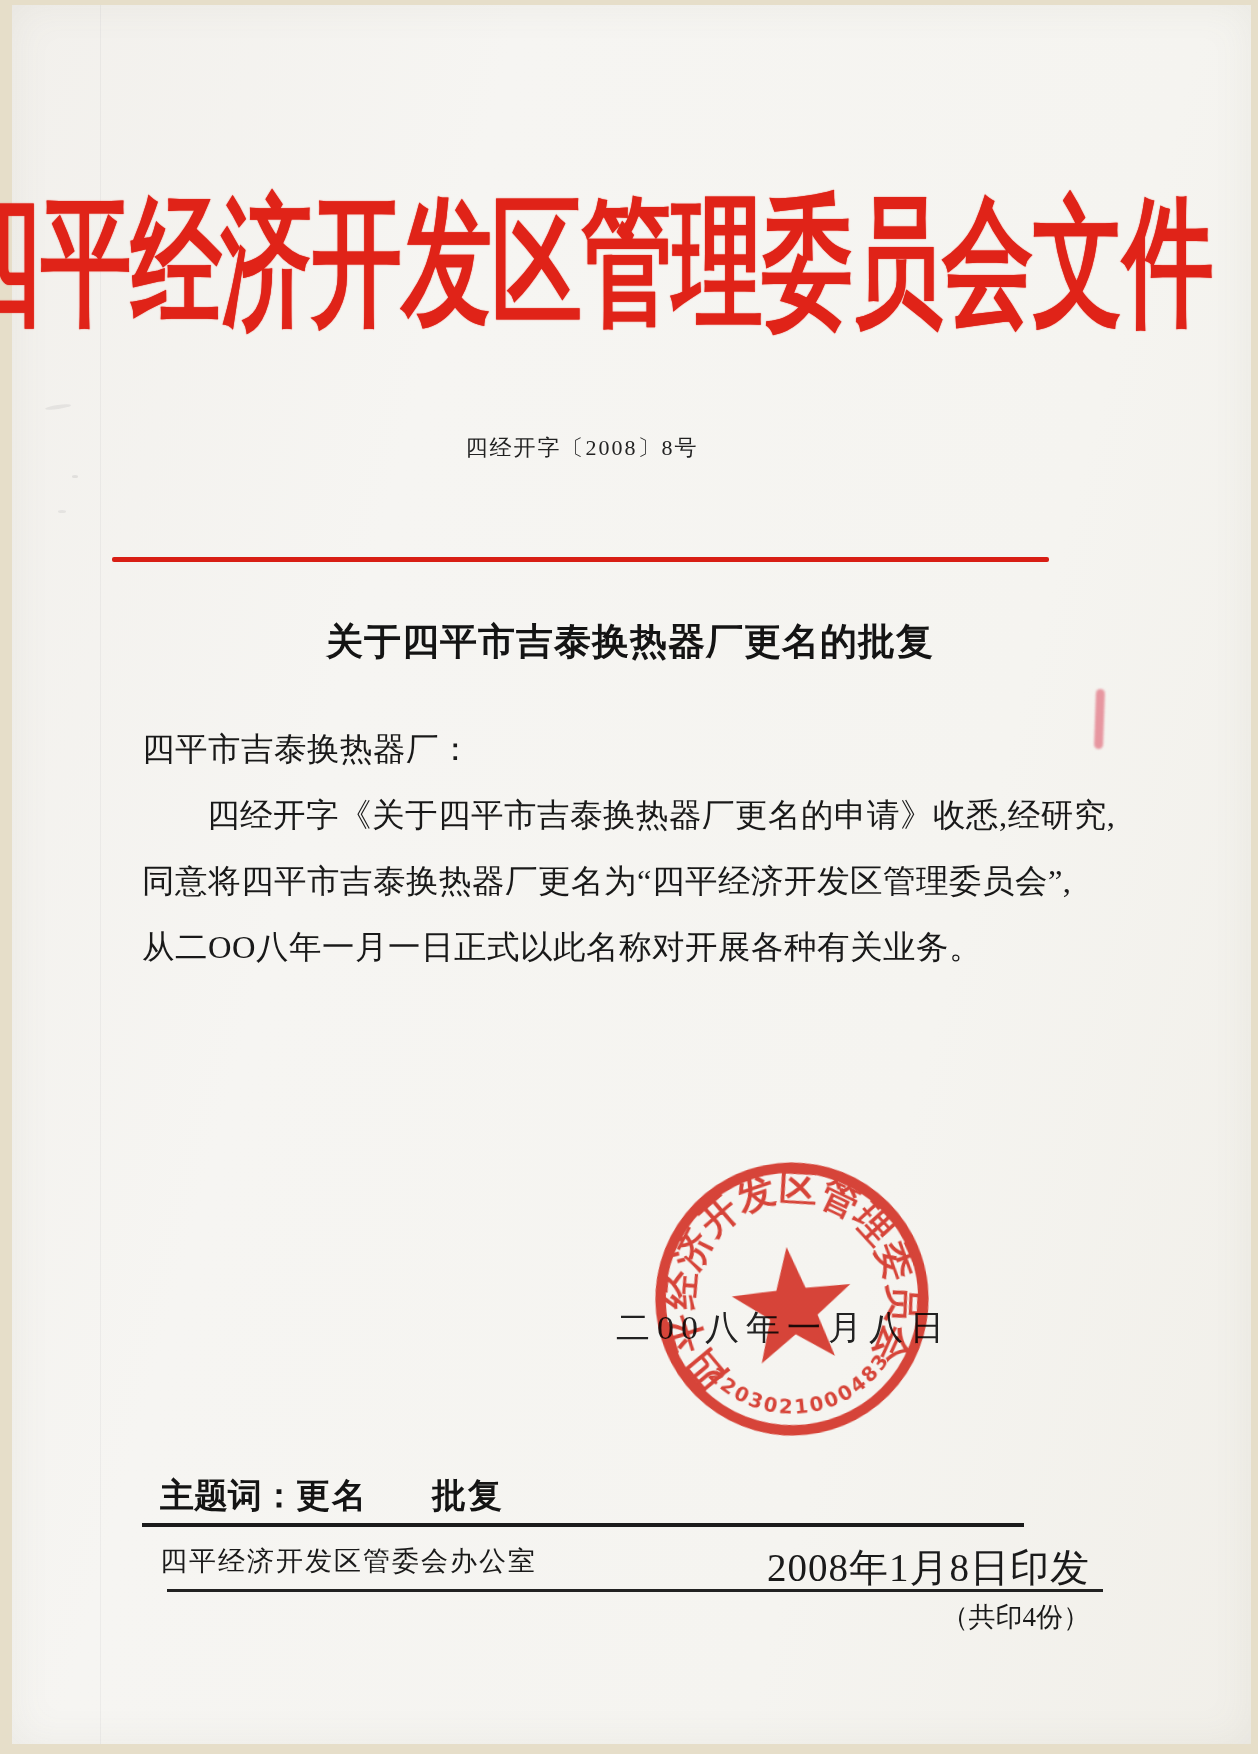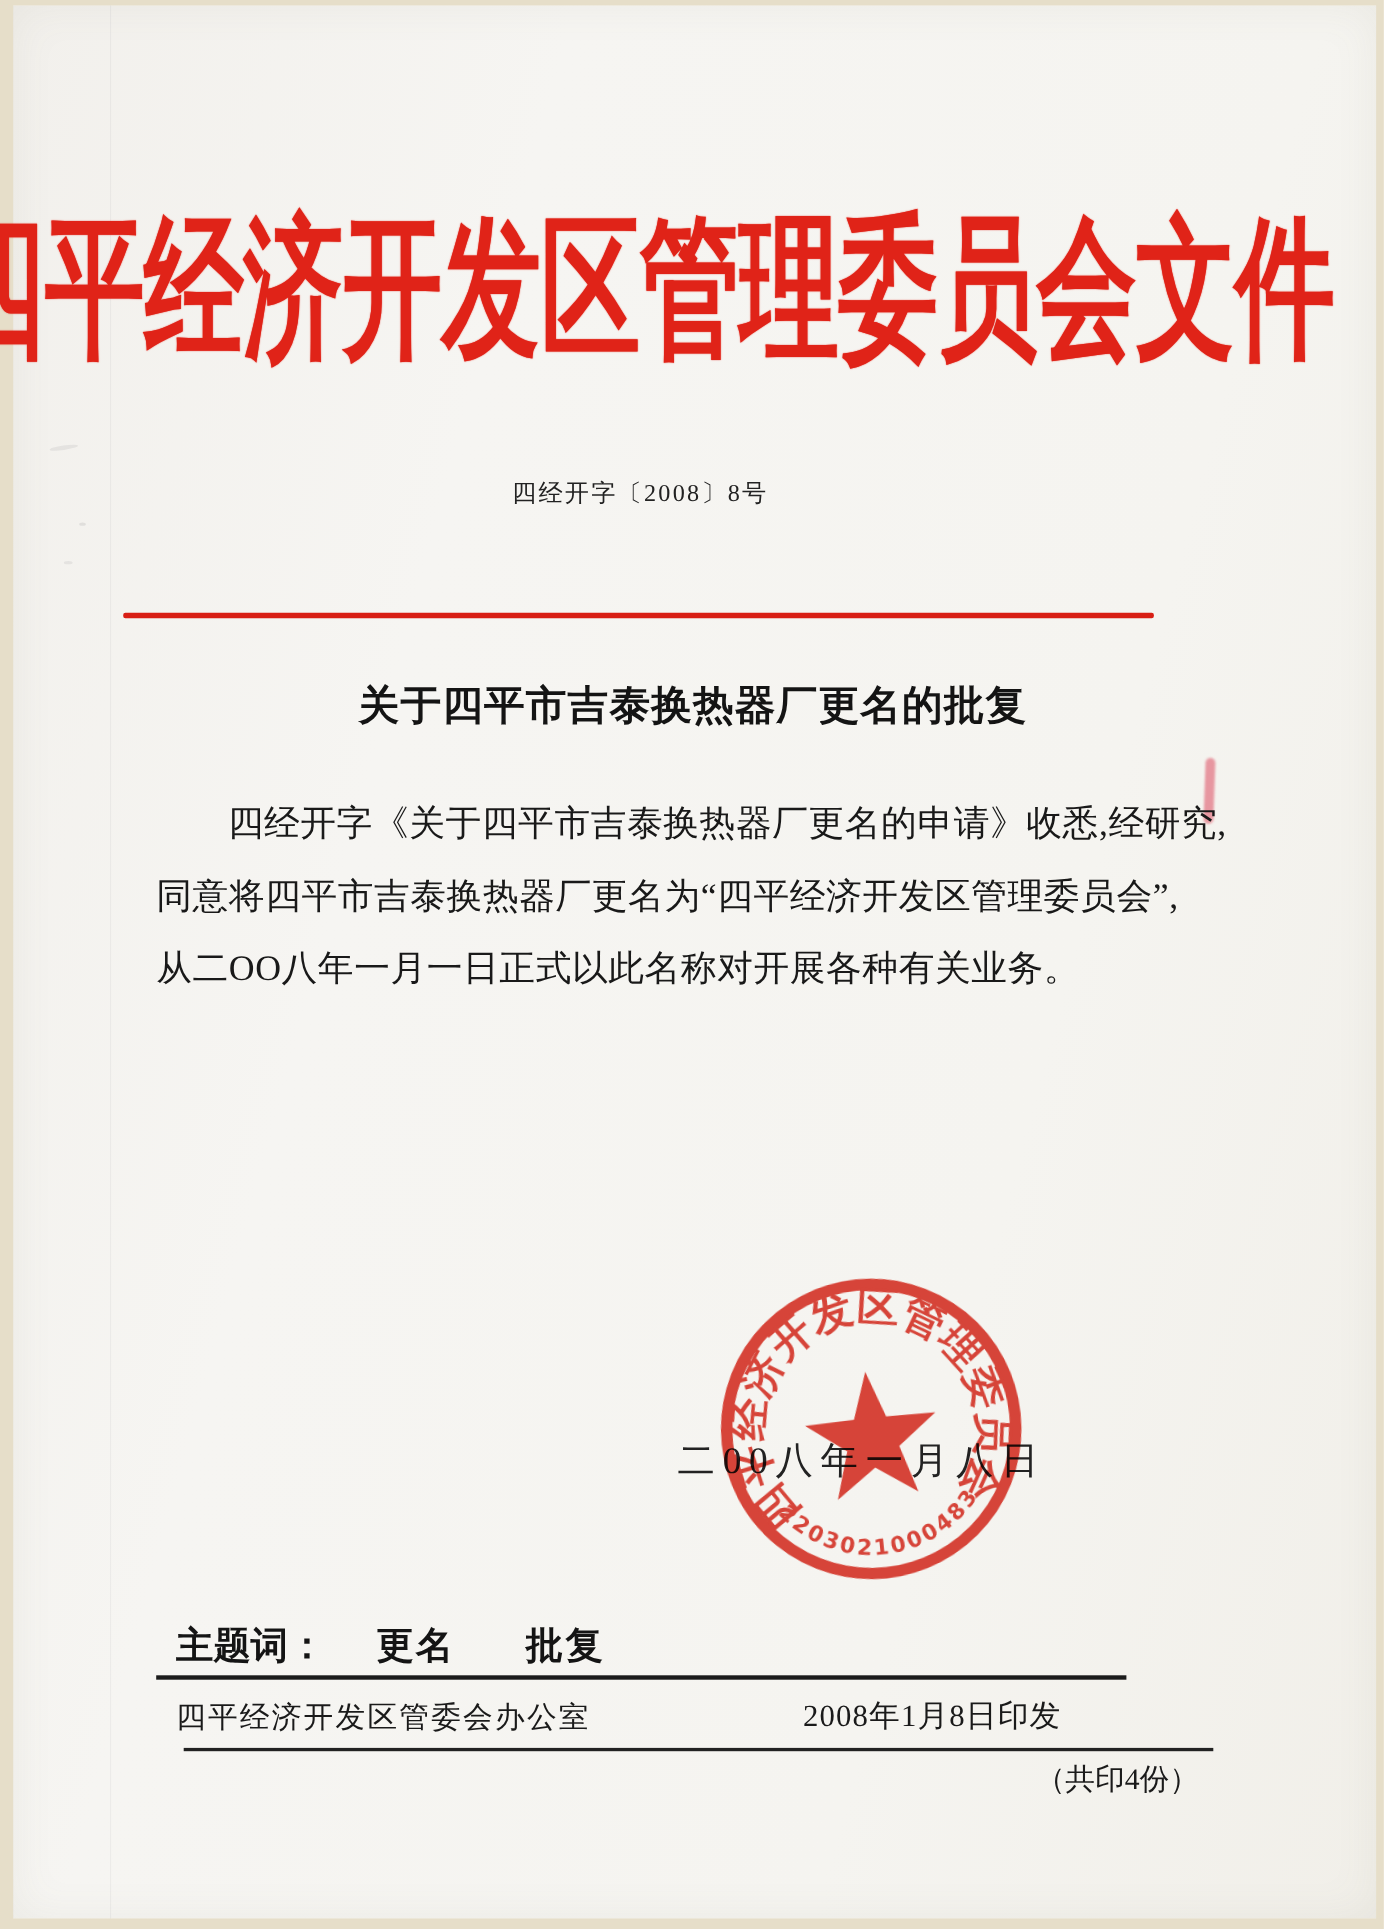--- a/index.html
+++ b/index.html
@@ -62,31 +62,31 @@
     mix-blend-mode:multiply;opacity:.92;
     filter:blur(.3px);
   }
 
   .keywords{
     position:absolute;left:148px;top:1468px;
     font-family:"DejaVu Sans","Liberation Sans",sans-serif;
     font-size:34px;font-weight:bold;color:#141414;
     display:flex;
   }
-  .keywords .kw-label{margin-right:46px;}
+  .keywords .kw-label{}
   .keywords .kw-term{margin-right:64px;letter-spacing:2px;}
   .rule-1{position:absolute;left:130px;top:1518px;width:882px;height:4px;background:#1b1b1b;}
   .office{
     position:absolute;left:148px;top:1538px;
     font-family:"DejaVu Sans","Liberation Sans",sans-serif;
     font-size:27px;color:#1a1a1a;letter-spacing:2px;
   }
   .print-date{
-    position:absolute;left:718px;top:1536px;width:360px;text-align:left;
-    font-size:28px;color:#1a1a1a;letter-spacing:1px;
+    position:absolute;left:718px;top:1536px;width:360px;text-align:right;
+    font-size:39px;color:#1a1a1a;letter-spacing:1px;
   }
   .rule-2{position:absolute;left:155px;top:1584px;width:936px;height:3px;background:#222;}
   .copies{
     position:absolute;left:718px;top:1594px;width:360px;text-align:right;
     font-size:27px;color:#1a1a1a;
   }
 </style>
 </head>
 <body>
 
@@ -103,20 +103,21 @@
       <span>四平经济开发区管理委员会文件</span>
     </div>
 
     <div class="doc-no">四经开字〔2008〕8号</div>
 
     <div class="red-rule"></div>
 
     <h1 class="doc-title">关于四平市吉泰换热器厂更名的批复</h1>
 
     <div class="body-block">
+      <div class="line">四平市吉泰换热器厂：</div>
       <div class="line indent">四经开字《关于四平市吉泰换热器厂更名的申请》收悉,经研究,</div>
       <div class="line">同意将四平市吉泰换热器厂更名为“四平经济开发区管理委员会”,</div>
       <div class="line">从二OO八年一月一日正式以此名称对开展各种有关业务。</div>
     </div>
 
     <div class="sign-date">二00八年一月八日</div>
 
     <svg class="seal" viewBox="0 0 280 280">
       <defs>
         <path id="sealTopArc" d="M 73.5 206.5 A 94 94 0 1 1 206.5 206.5" fill="none"></path>

